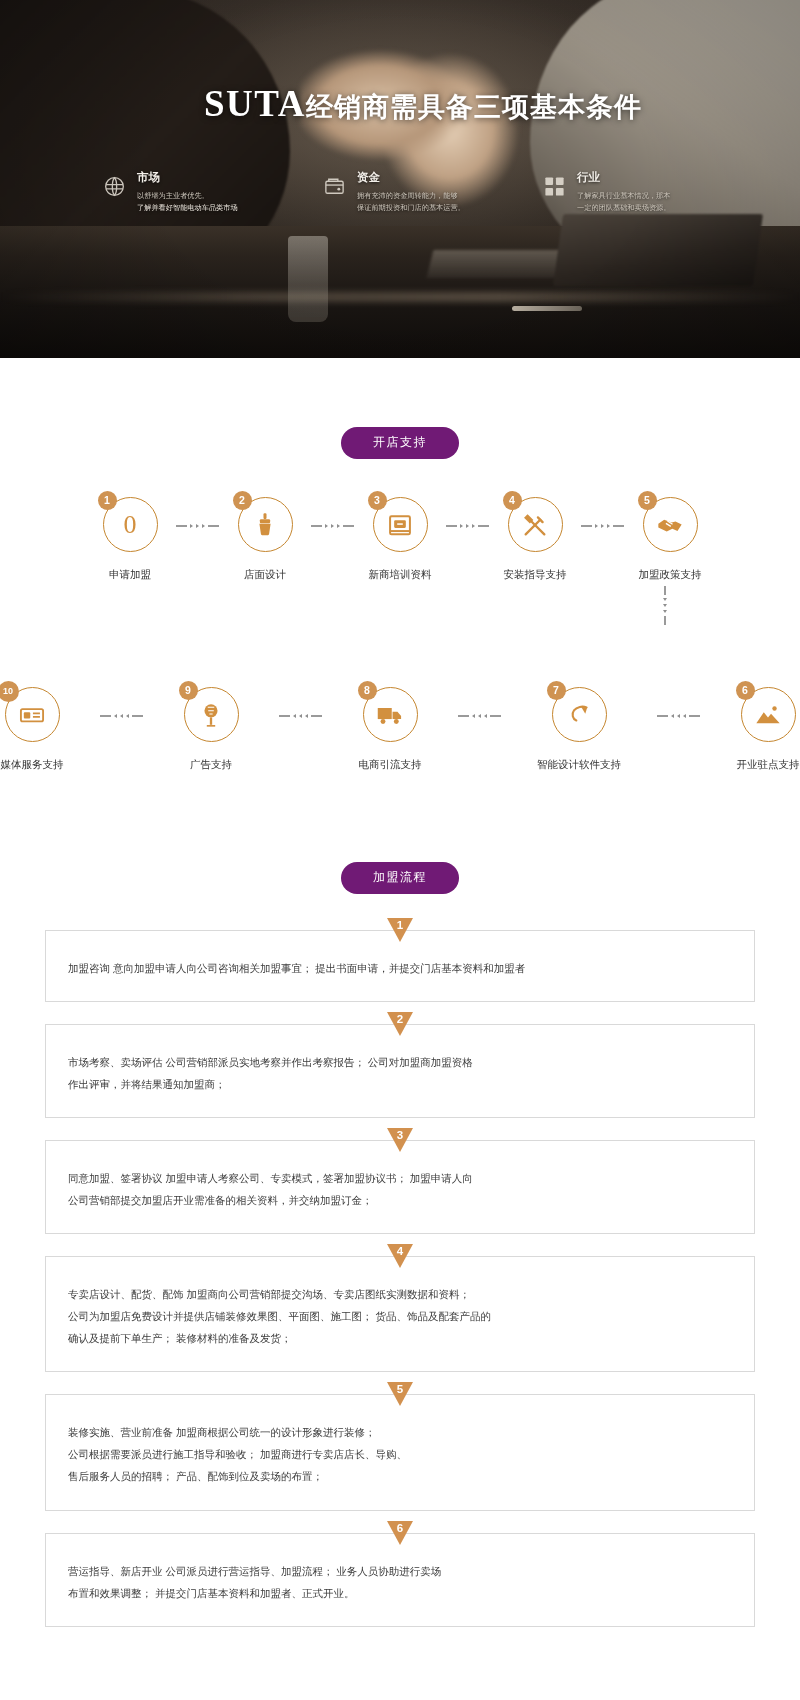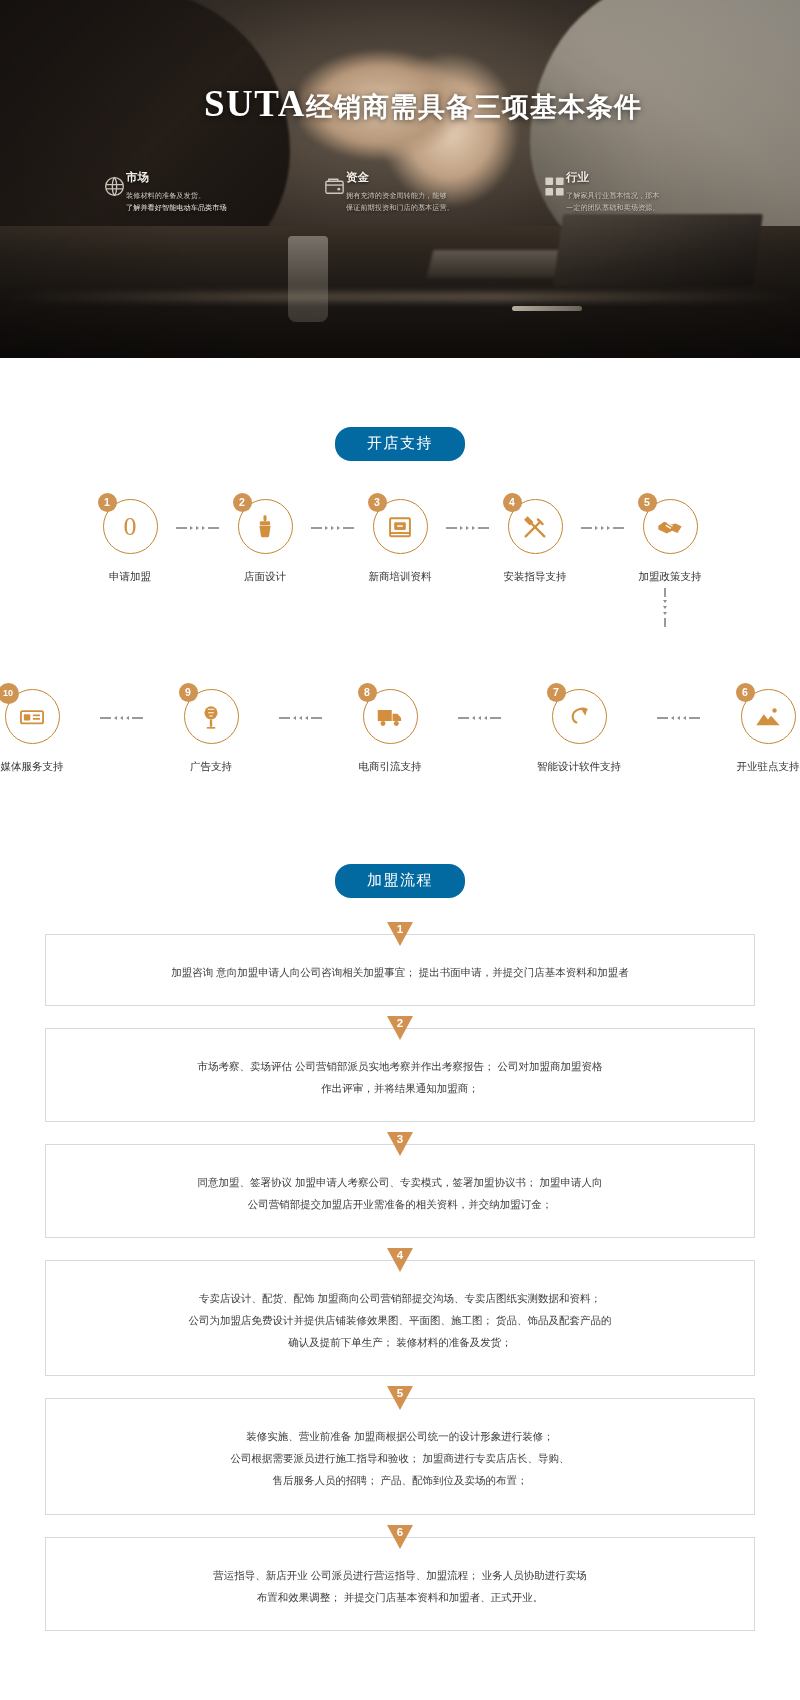--- a/index.html
+++ b/index.html
@@ -100,44 +100,44 @@
     font-size: 37px; font-weight: bold; letter-spacing: 1.5px;
     font-family: "Liberation Serif", serif;
   }
   .hero-title .sub { font-size: 27px; letter-spacing: 1px; }
 
   .conds {
     position: relative;
     margin: 44px auto 0; width: 640px;
     display: flex; justify-content: space-between;
   }
-  .cond { display: flex; width: 200px; }
+  .cond { display: flex; gap: 11px; width: 200px; }
   .cond-ico {
     width: 23px; height: 23px; flex: 0 0 23px; margin-top: 6px;
     opacity: .85;
   }
   .cond-ico svg { width: 100%; height: 100%; display: block; }
   .cond-txt { padding-top: 1px; }
   .cond-h {
     font-size: 11.5px; color: #f3efe9; font-weight: bold;
     margin-bottom: 5px; text-shadow: 0 1px 3px rgba(0,0,0,.7);
   }
   .cond-p {
     font-size: 7.2px; line-height: 1.65; color: #cfc8bd;
     text-shadow: 0 1px 3px rgba(0,0,0,.7);
   }
   .cond-p b { color: #efe9e0; font-weight: normal; }
 
   
   .pill-wrap { text-align: center; }
   .pill {
     display: inline-block;
-    background: #0369a1;
+    background: #701a75;
     color: #ffffff;
-    font-size: 15px;
+    font-size: 12px;
     letter-spacing: 1.5px;
     padding: 7px 32px 8px;
     border-radius: 16px;
   }
 
   
   .steps-sec { padding-top: 69px; }
   .step-row {
     display: flex; justify-content: center; align-items: flex-start;
     margin-top: 38px;
@@ -219,22 +219,21 @@
   .flow-num {
     position: absolute; top: -11px; left: 50%;
     transform: translateX(-50%);
     color: #ffffff; font-size: 11.5px; font-weight: bold;
     z-index: 3;
   }
   .flow-box {
     margin: 0 45px;
     border: 1px solid #d9d9d9;
     background: #ffffff;
-    padding: 26px 50px 22px;
-    text-align: center;
+    padding: 26px 22px 22px;
   }
   .flow-box p {
     font-size: 10.5px; line-height: 2.1; color: #3c3c3c;
   }
 </style>
 </head>
 <body>
 
 <section class="hero">
   <div class="hero-bg">
@@ -262,21 +261,21 @@
         <div class="cond-ico">
           <svg viewBox="0 0 24 24" fill="none" stroke="#e8e2d8" stroke-width="1.4">
             <circle cx="12" cy="12" r="9.2"></circle>
             <path d="M3.2 10h17.6M3.2 14.4h17.6"></path>
             <path d="M12 2.8c-3 3-3 15.4 0 18.4 3-3 3-15.4 0-18.4z"></path>
           </svg>
         </div>
         <div class="cond-txt">
           <div class="cond-h">市场</div>
           <div class="cond-p">
-            <span>装修材料的准备及发货。</span><br>
+            <span>以舒堪为主业者优先。</span><br>
             <b>了解并看好智能电动车品类市场</b>
           </div>
         </div>
       </div>
 
       <div class="cond">
         <div class="cond-ico">
           <svg viewBox="0 0 24 24" fill="none" stroke="#e8e2d8" stroke-width="1.4">
             <rect x="3" y="6.5" width="18" height="12.5" rx="1.6"></rect>
             <path d="M3 10.5h18"></path>

